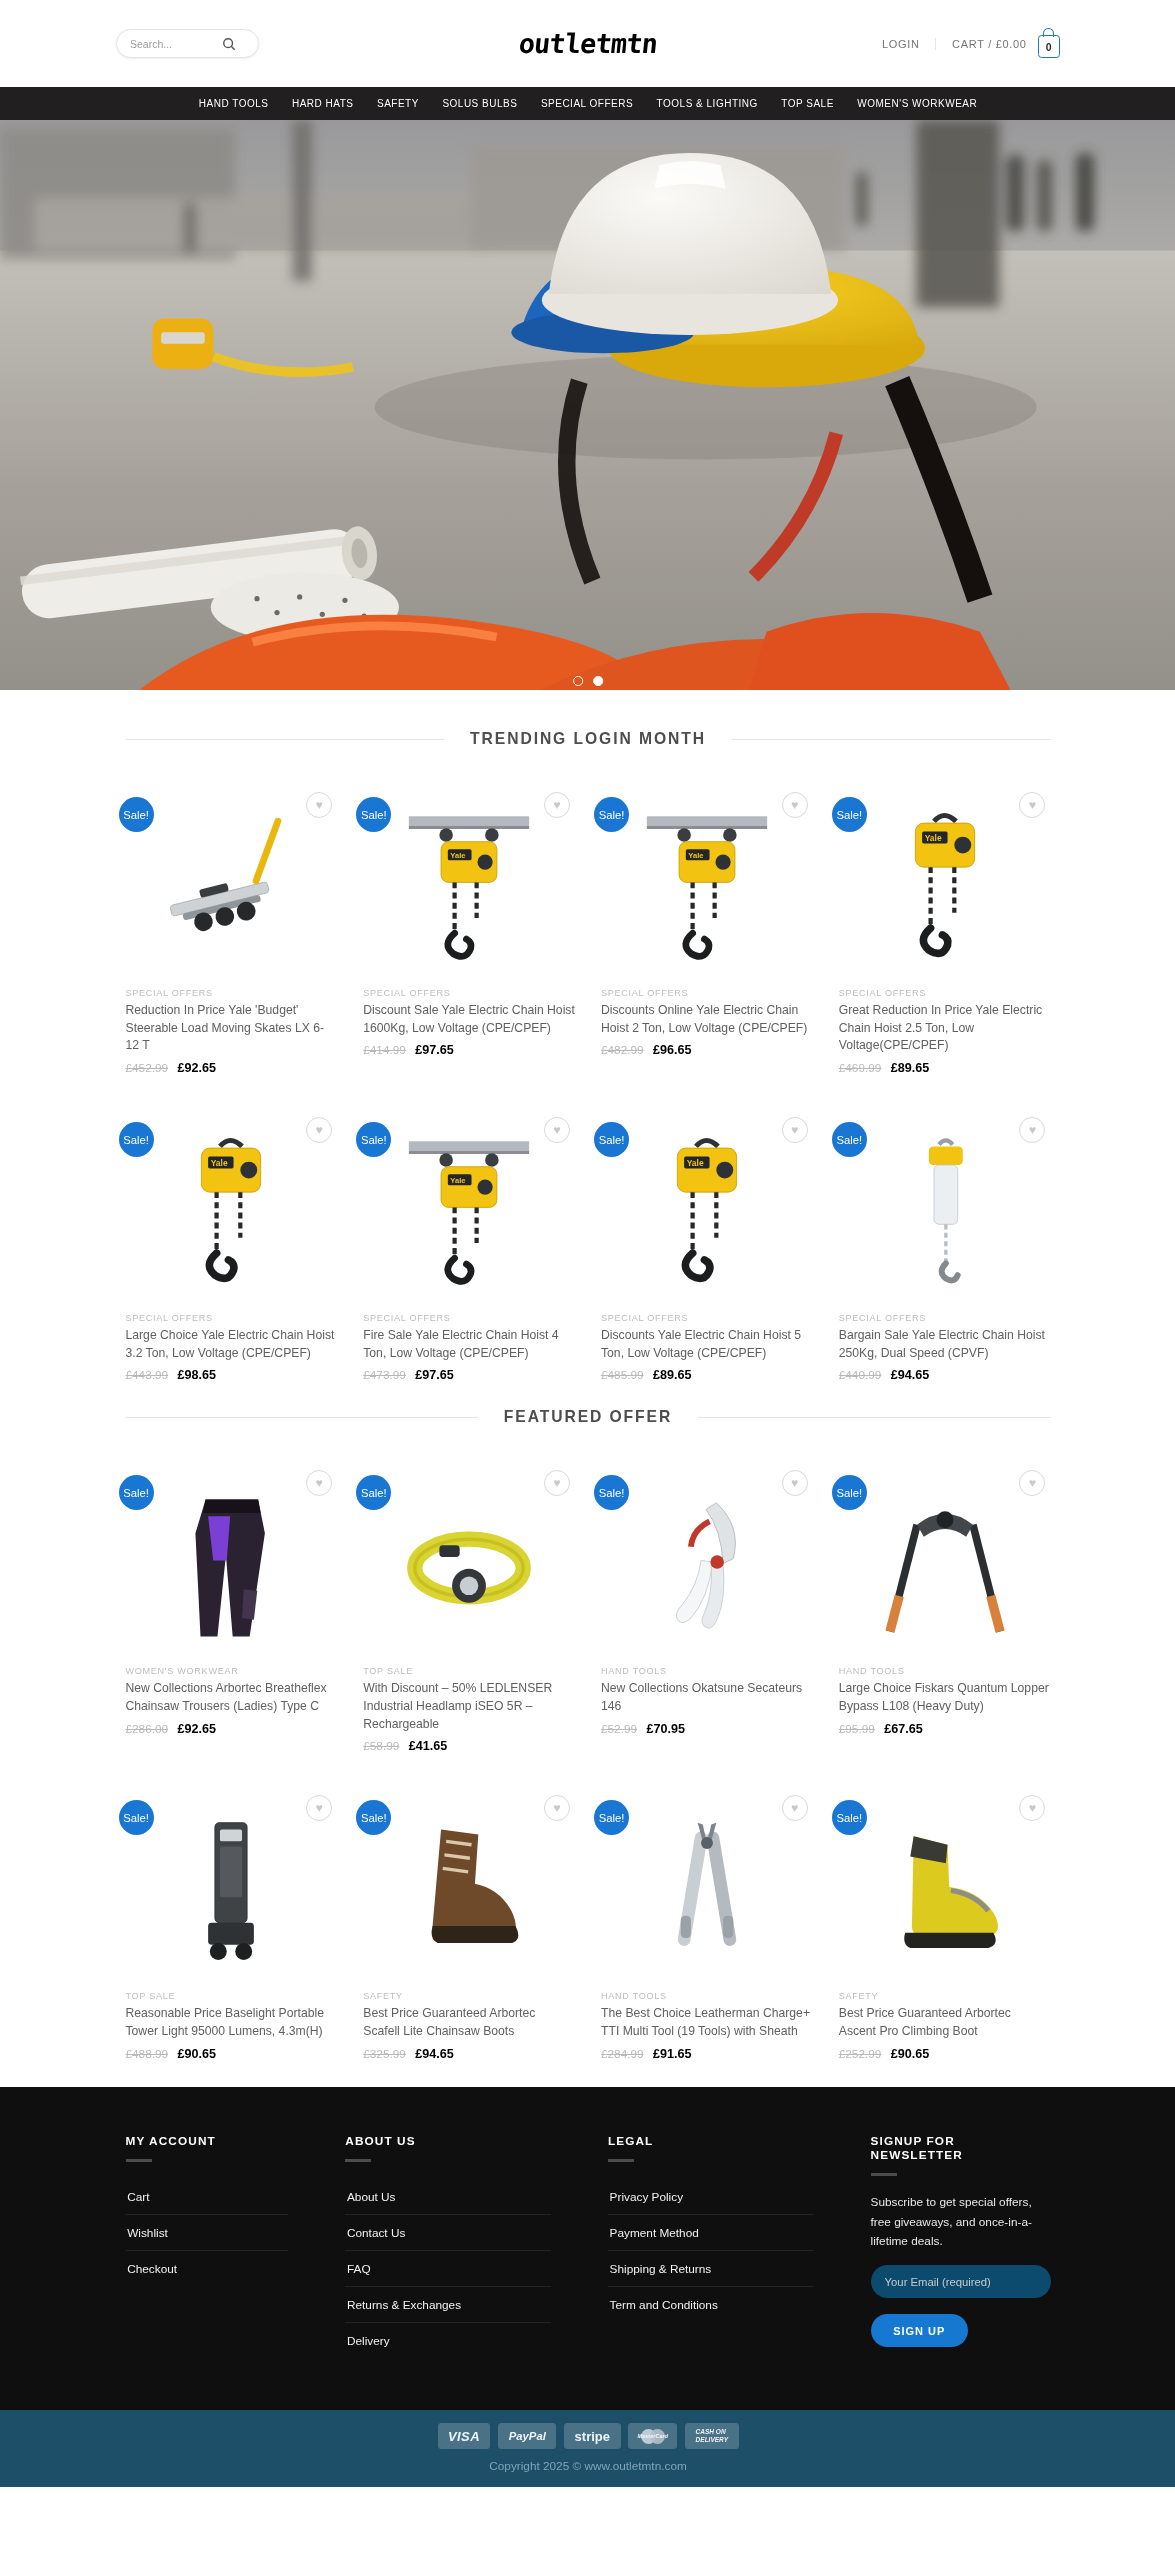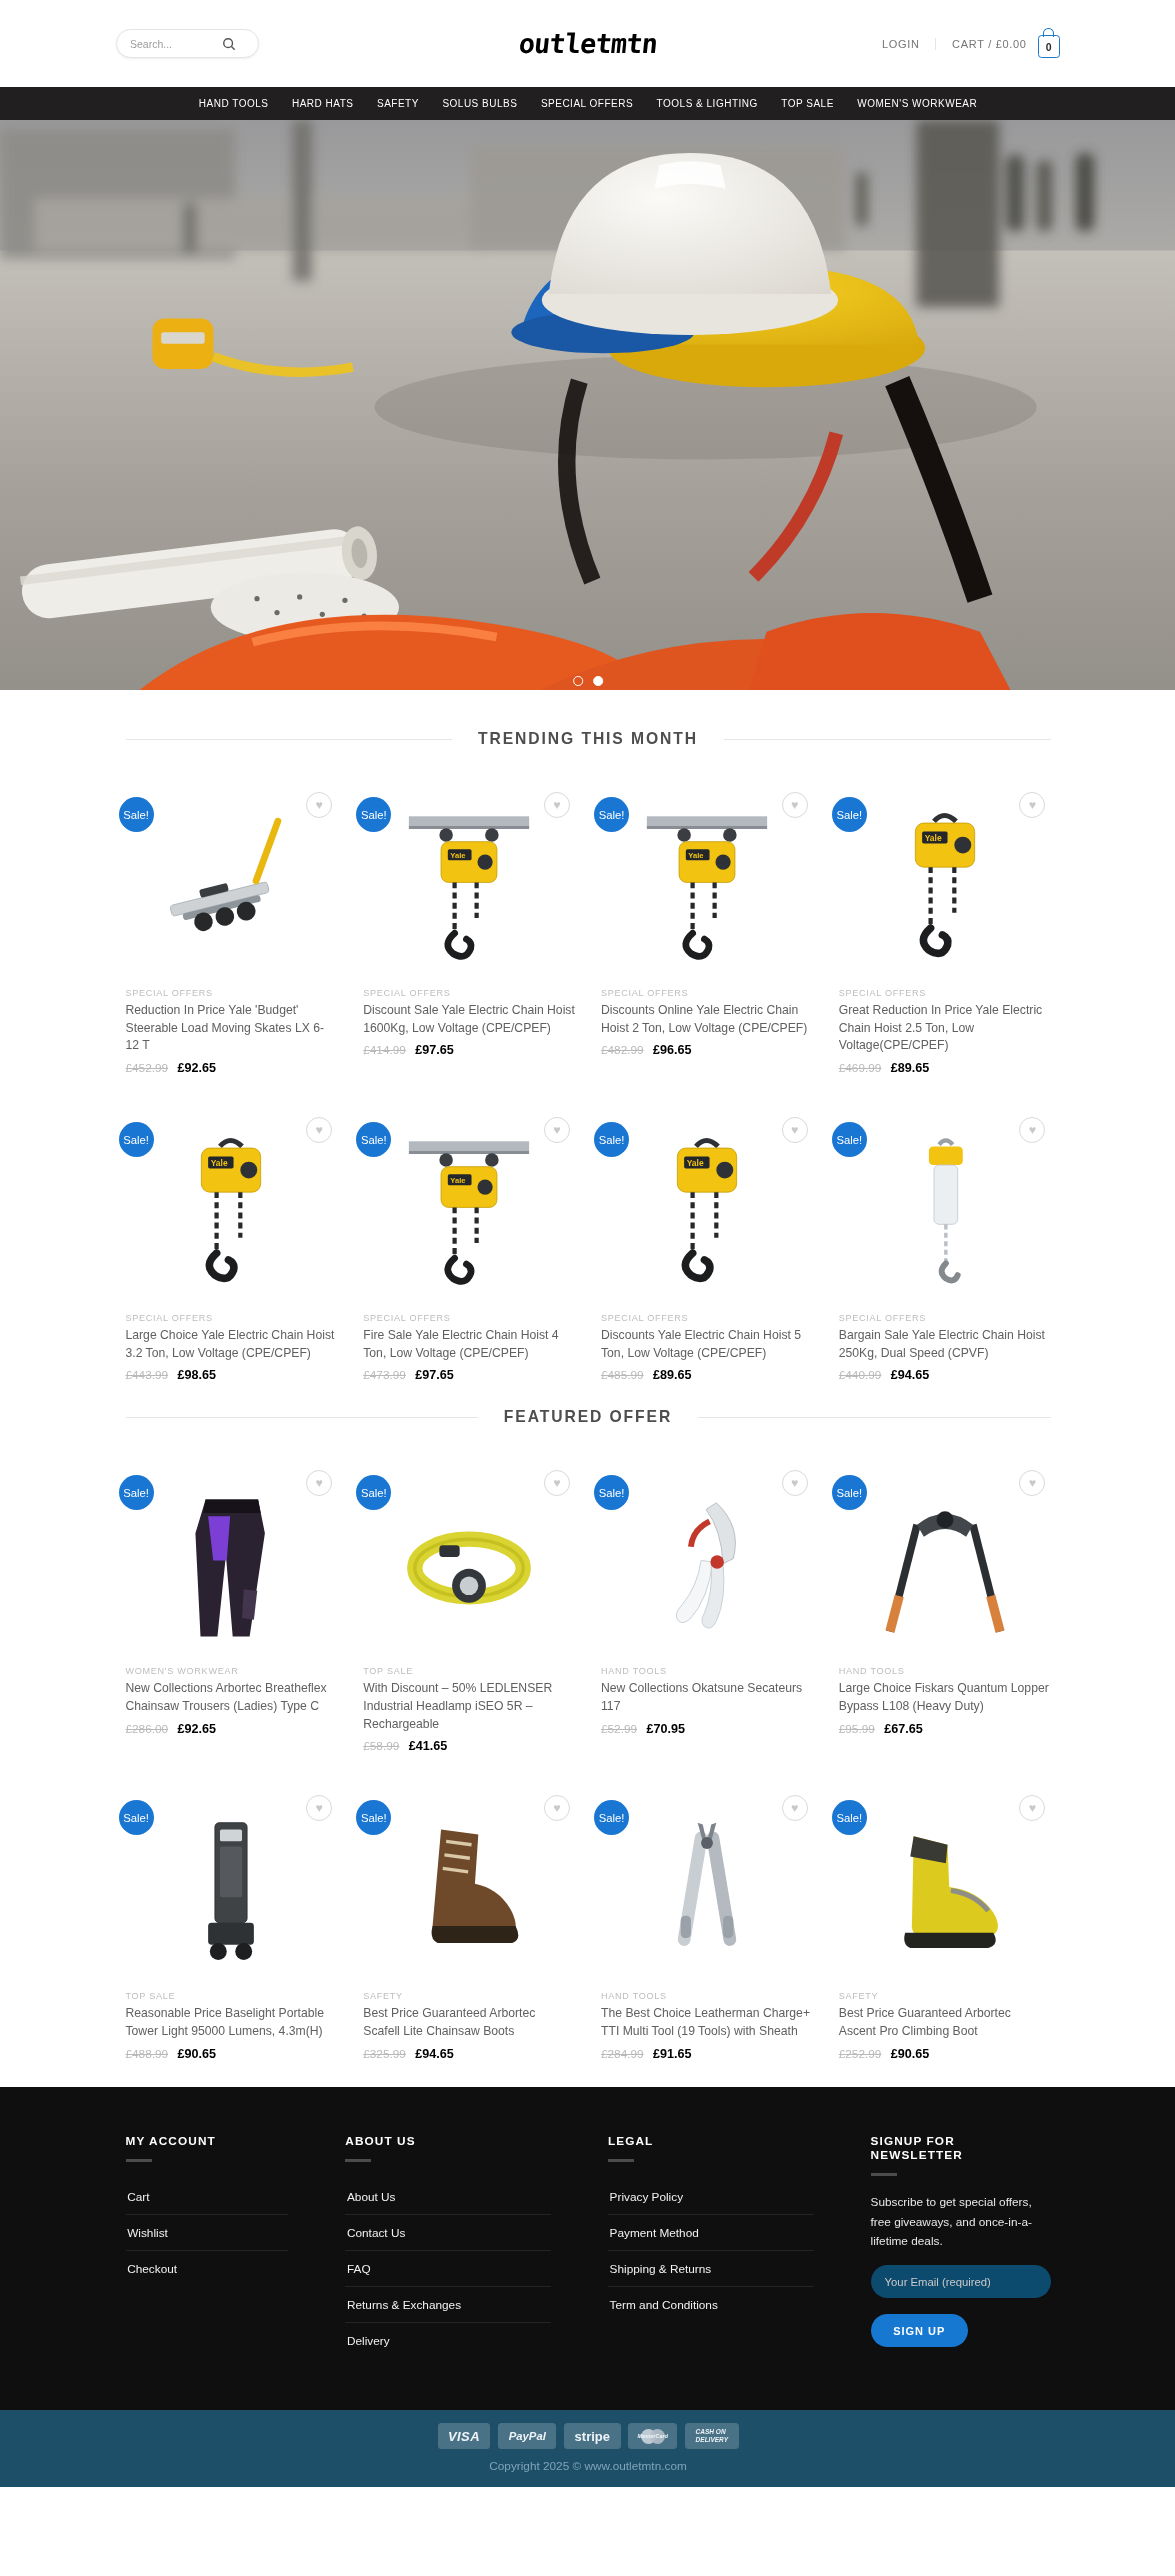--- a/index.html
+++ b/index.html
@@ -214,21 +214,21 @@
     <div class="dots" data-interactable="false">
         <span class="dot" data-interactable="true"></span>
         <span class="dot active" data-interactable="true"></span>
       </div>
   </section>
 
   <main class="main-content" data-interactable="false">
   <section class="sec" data-interactable="false">
     <div class="sec-head" data-interactable="false">
       <span class="line" data-interactable="false"></span>
-      <h2 data-interactable="false">TRENDING THIS MONTH</h2>
+      <h2 data-interactable="false">TRENDING LOGIN MONTH</h2>
       <span class="line" data-interactable="false"></span>
     </div>
     <div class="grid" data-interactable="false">
   <div class="card" data-interactable="true">
     <span class="sale-badge" data-interactable="false">Sale!</span>
     <span class="wish" data-interactable="true">
               <span data-interactable="false">♥</span>
             </span>
     <div class="card-img" data-interactable="true">
               <svg viewBox="0 0 170 190">
@@ -492,21 +492,21 @@
     <div class="card-img" data-interactable="true">
               <svg viewBox="0 0 170 190">
                 <path d="M96 18 q30 28 20 66 l-12 6 q-2 -40 -20 -64 z" fill="#dfe3e6" stroke="#aeb6bb"></path>
                 <path d="M92 88 q-6 44 -26 66 q-10 10 -16 2 q-4 -8 6 -18 q18 -22 22 -52 z" fill="#f4f6f7" stroke="#c3cace"></path>
                 <path d="M104 90 q4 42 -8 68 q-6 12 -14 6 q-6 -6 0 -16 q10 -24 8 -56 z" fill="#e8ebed" stroke="#c3cace"></path>
                 <circle cx="97" cy="88" r="8" fill="#c2392b"></circle>
                 <path d="M88 40 q-20 10 -22 30" stroke="#c2392b" stroke-width="7" fill="none"></path>
               </svg>
             </div>
     <div class="cat" data-interactable="false">HAND TOOLS</div>
-    <div class="ptitle" data-interactable="true">New Collections Okatsune Secateurs 117</div>
+    <div class="ptitle" data-interactable="true">New Collections Okatsune Secateurs 146</div>
     <div class="prices" data-interactable="false">
       <span class="old" data-interactable="false">£52.99</span>
       <span class="new" data-interactable="false">£70.95</span>
     </div>
   </div>
 
   <div class="card" data-interactable="true">
     <span class="sale-badge" data-interactable="false">Sale!</span>
     <span class="wish" data-interactable="true">
               <span data-interactable="false">♥</span>

